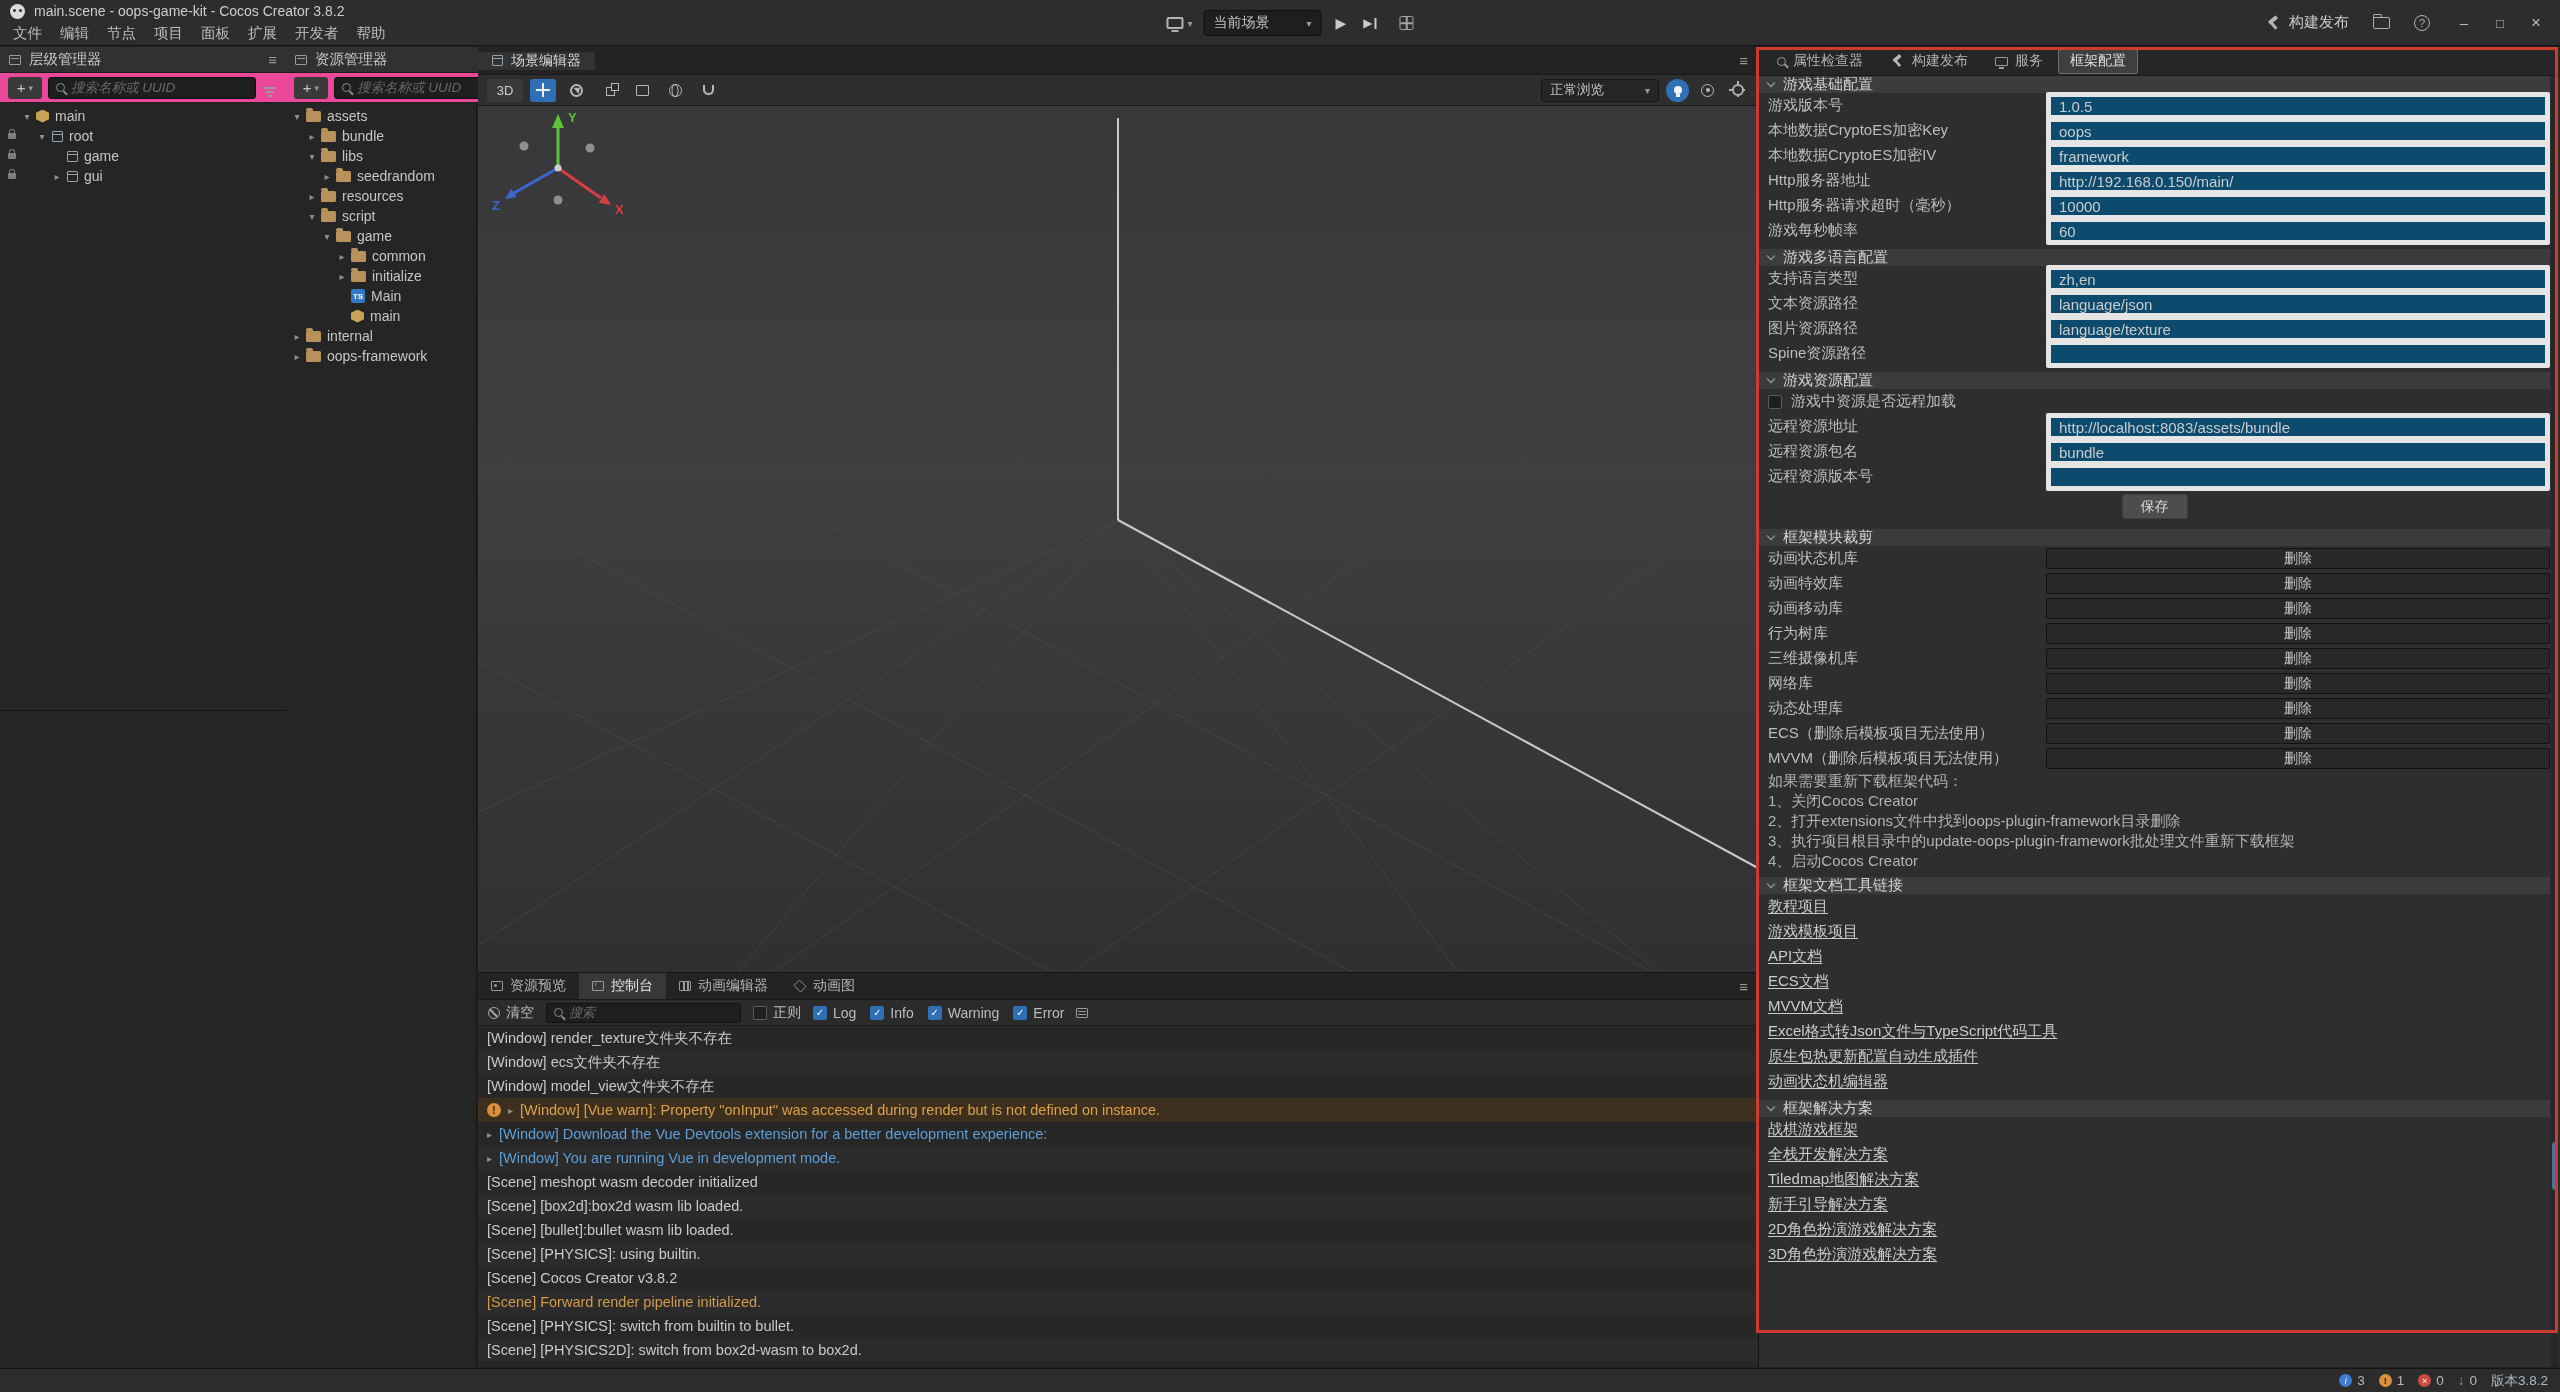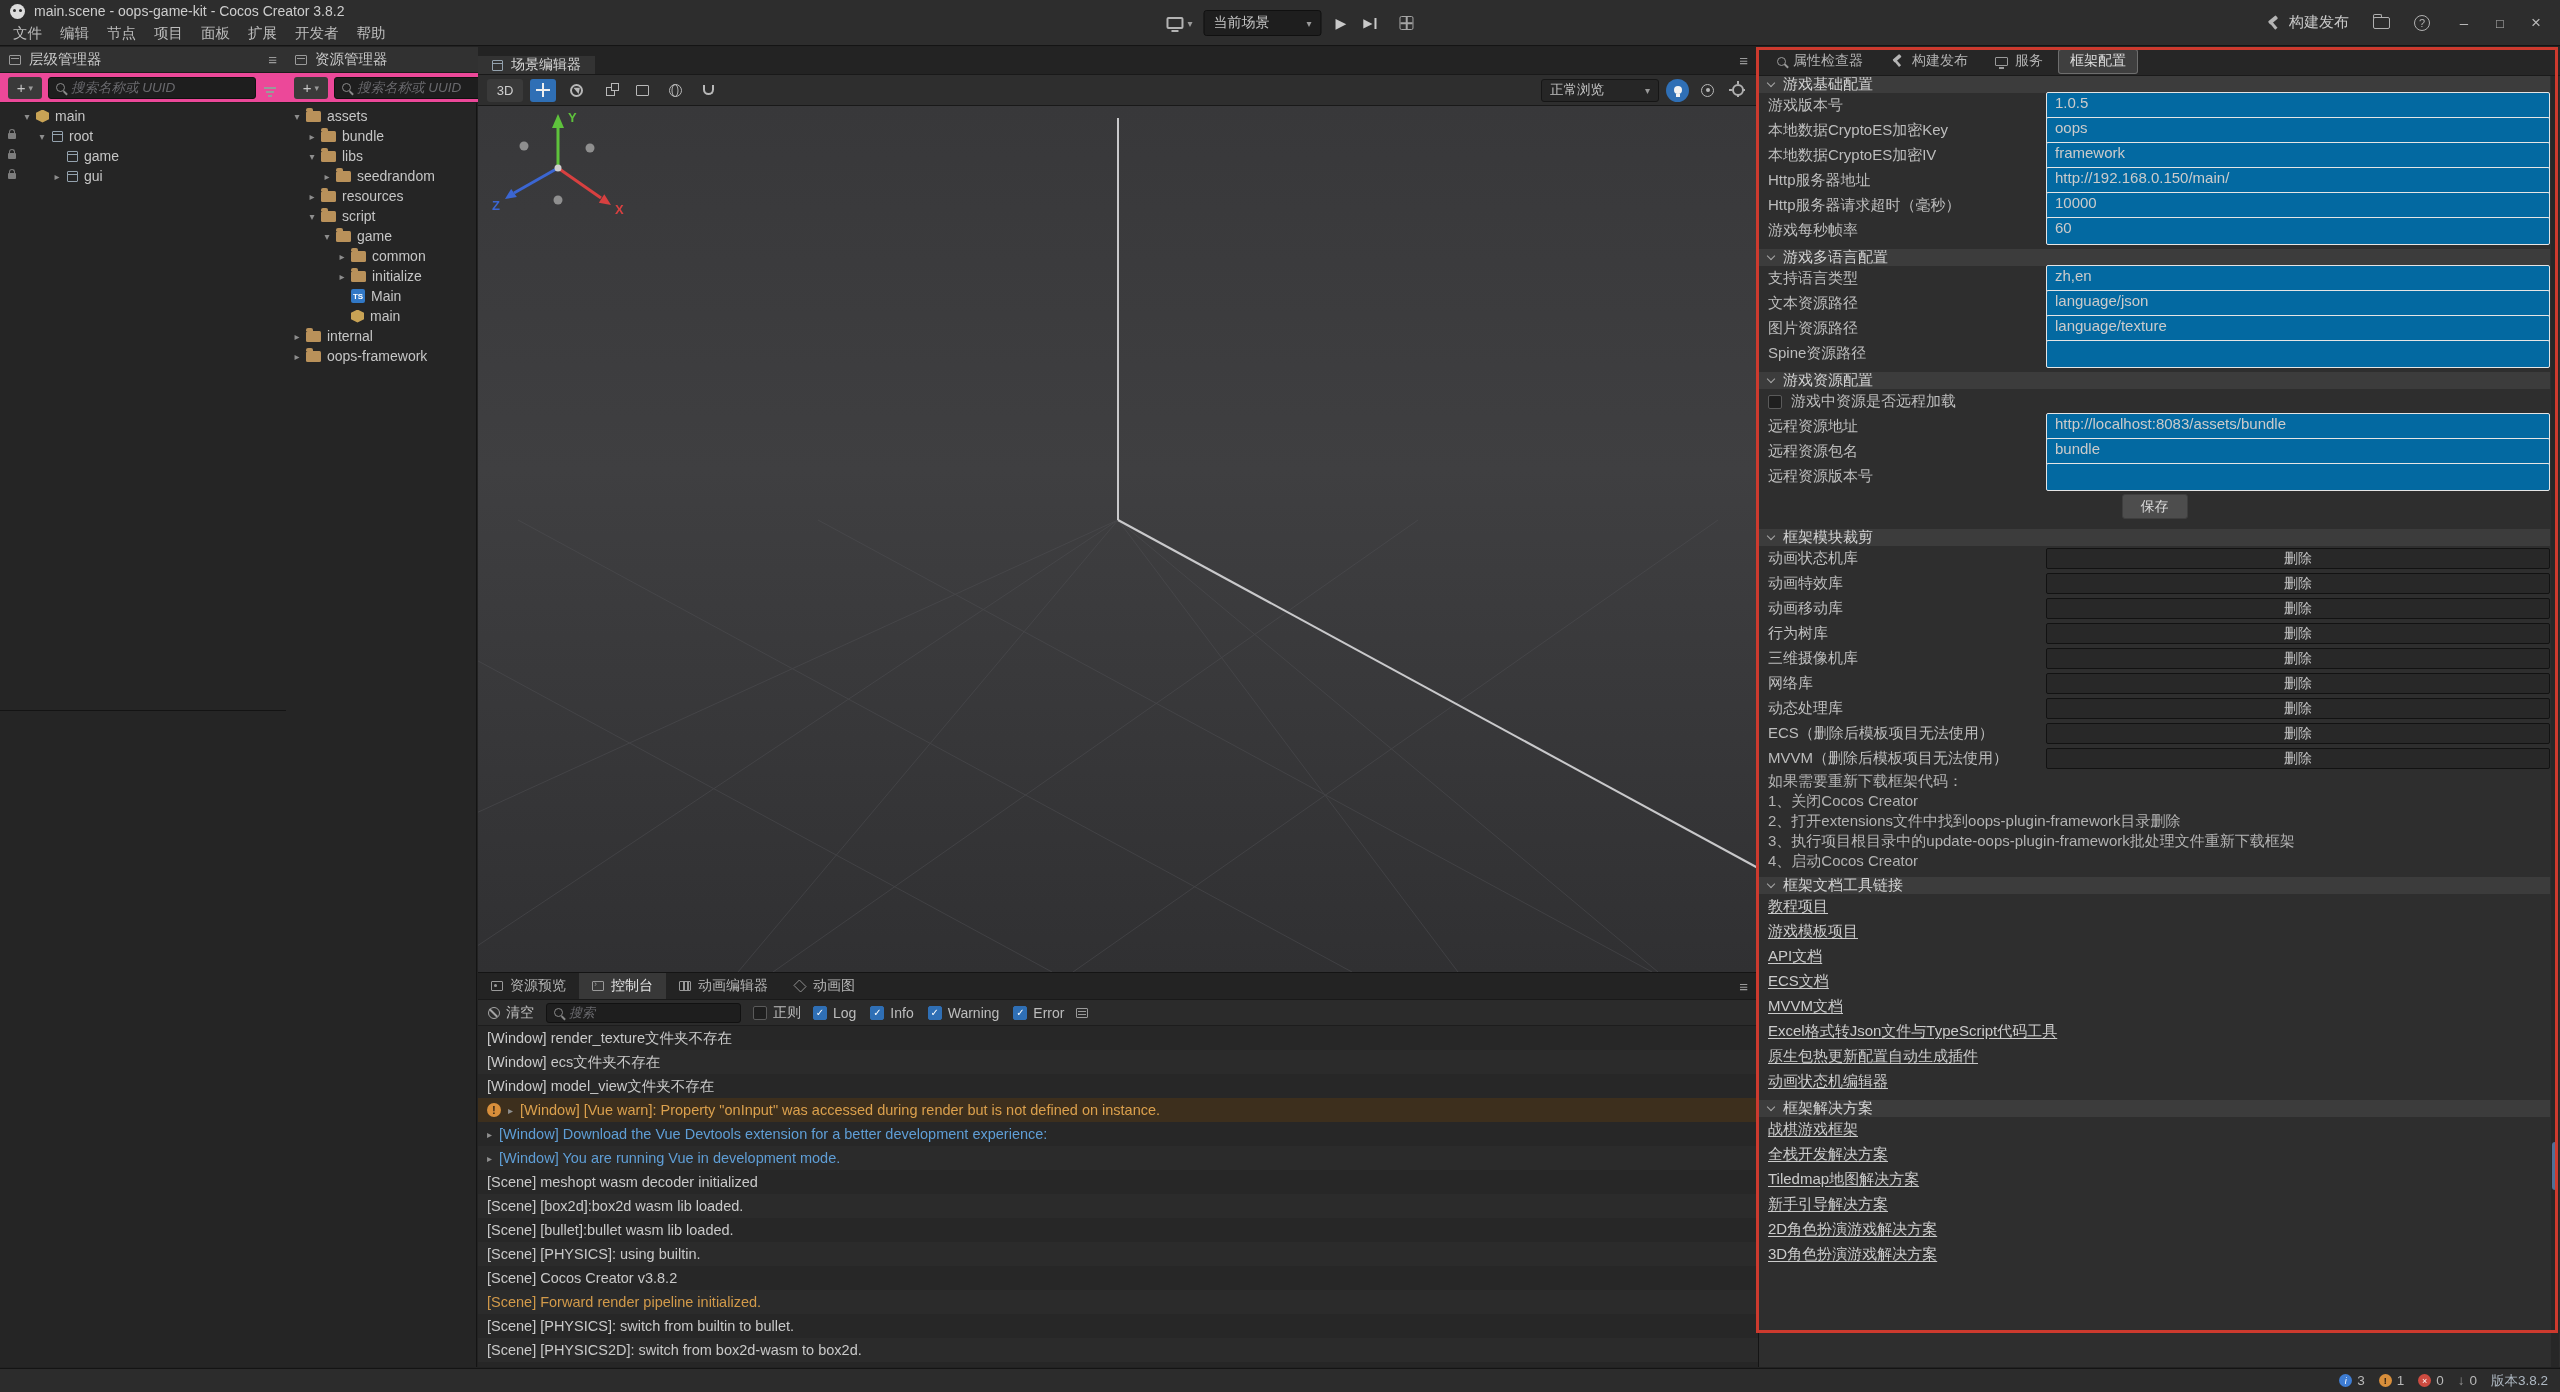--- a/index.html
+++ b/index.html
@@ -79,21 +79,21 @@
   .t-arrow{width:14px;flex:none;color:#8d8d8d;font-size:10px;text-align:center;}
   .t-label{margin-left:6px;white-space:nowrap;}
   .icon-folder{width:15px;height:11px;background:#b9915a;border-radius:1.5px;position:relative;flex:none;margin-left:2px;}
   .icon-folder::before{content:"";position:absolute;top:-3px;left:0;width:7px;height:3px;background:#b9915a;border-radius:2px 2px 0 0;}
   .icon-ts{width:14px;height:14px;background:#3178c6;border-radius:2px;color:#fff;font-size:8px;font-weight:bold;display:flex;align-items:center;justify-content:center;flex:none;margin-left:2px;}
   .icon-scene{width:13px;height:13px;background:#c8a355;clip-path:polygon(50% 0,100% 25%,100% 75%,50% 100%,0 75%,0 25%);flex:none;margin-left:2px;}
   .icon-node{width:11px;height:11px;border:1.5px solid #94a2ae;border-radius:1px;position:relative;flex:none;margin-left:3px;}
   .icon-node::after{content:"";position:absolute;left:0;right:0;top:2px;height:1px;background:#94a2ae;}
   
   .center-col{position:absolute;top:47px;left:478px;width:1280px;bottom:25px;display:flex;flex-direction:column;}
-  .scene-tabbar{height:28px;background:#232323;border-bottom:1px solid #191919;display:flex;align-items:flex-end;flex:none;}
+  .scene-tabbar{height:28px;background:#232323;border-bottom:1px solid #191919;display:flex;align-items:center;flex:none;}
   .scene-tab{display:flex;align-items:center;gap:8px;padding:0 14px;background:#333;color:#d6d6d6;font-size:14px;}
   .scene-tabbar .icon-menu{margin-left:auto;align-self:center;margin-right:10px;}
   .scene-toolbar{height:31px;background:#2e2e2e;border-bottom:1px solid #191919;display:flex;align-items:center;gap:7px;padding:0 9px;flex:none;}
   .btn-3d{width:36px;height:23px;background:#3a3a3a;border-radius:3px;display:flex;align-items:center;justify-content:center;font-size:13px;color:#cfcfcf;}
   .tool-btn{width:26px;height:23px;border-radius:3px;display:flex;align-items:center;justify-content:center;}
   .tool-btn.active{background:#2f6fb5;}
   .g-move{width:14px;height:14px;position:relative;}
   .g-move::before{content:"";position:absolute;left:50%;top:0;bottom:0;width:2px;background:#eee;transform:translateX(-50%);}
   .g-move::after{content:"";position:absolute;top:50%;left:0;right:0;height:2px;background:#eee;transform:translateY(-50%);}
   .g-rotate{width:13px;height:13px;border:2px solid #b8b8b8;border-radius:50%;position:relative;}
@@ -160,21 +160,21 @@
   .icon-build{transform:scale(.9);}
   .icon-service{width:13px;height:9px;border:1.5px solid #9a9a9a;border-radius:1px;position:relative;}
   .icon-service::after{content:"";position:absolute;left:3px;bottom:-4px;width:5px;height:1.5px;background:#9a9a9a;}
   .rp-content{position:absolute;top:29px;left:0;right:10px;bottom:0;overflow:hidden;font-size:15px;}
   .rp-section{margin-top:6px;}
   .rp-section:first-child{margin-top:0;}
   .sec-header{height:17px;background:#3c3c3c;display:flex;align-items:center;gap:9px;padding-left:9px;color:#d2d2d2;}
   .chev{width:6px;height:6px;border-right:1.5px solid #a8a8a8;border-bottom:1.5px solid #a8a8a8;transform:rotate(45deg);margin-top:-3px;flex:none;}
   .frow{height:25px;display:flex;align-items:center;padding:0 0 0 9px;}
   .flabel{width:278px;flex:none;color:#bdbdbd;white-space:nowrap;overflow:hidden;}
-  .finput{flex:1;height:28px;line-height:19px;background:#0369a1;border:1px solid #e5e5e5;border-radius:2px;padding:0 8px;color:#cbcbcb;white-space:nowrap;overflow:hidden;}
+  .finput{flex:1;height:28px;line-height:19px;background:#0c4a6e;border:5px solid #e5e5e5;border-radius:2px;padding:0 8px;color:#cbcbcb;white-space:nowrap;overflow:hidden;}
   .del-btn{flex:1;height:21px;line-height:19px;background:#282828;border:1px solid #121212;border-radius:2px;text-align:center;color:#c3c3c3;font-size:14px;}
   .cb-row{height:25px;display:flex;align-items:center;gap:9px;padding-left:9px;color:#bdbdbd;}
   .save-row{height:34px;display:flex;align-items:center;justify-content:center;}
   .save-btn{width:66px;height:25px;line-height:23px;text-align:center;background:#4d4d4d;border:1px solid #3e3e3e;border-radius:3px;color:#dcdcdc;font-size:14px;}
   .note{height:20px;line-height:20px;padding-left:9px;color:#b3b3b3;white-space:nowrap;overflow:hidden;}
   .doc-link{height:25px;display:flex;align-items:center;padding-left:9px;color:#cbcbcb;text-decoration:underline;text-underline-offset:2px;white-space:nowrap;}
   .rp-scrollbar{position:absolute;top:29px;right:1px;bottom:0;width:8px;background:#272727;}
   .rp-thumb{position:absolute;left:1px;right:1px;top:1066px;height:48px;border-radius:3px;background:#4f6f96;}
   
   .red-annotation{position:absolute;left:1756px;top:47px;width:802px;height:1286px;border:3px solid var(--annotation,#cd3a2e);z-index:60;pointer-events:none;}

